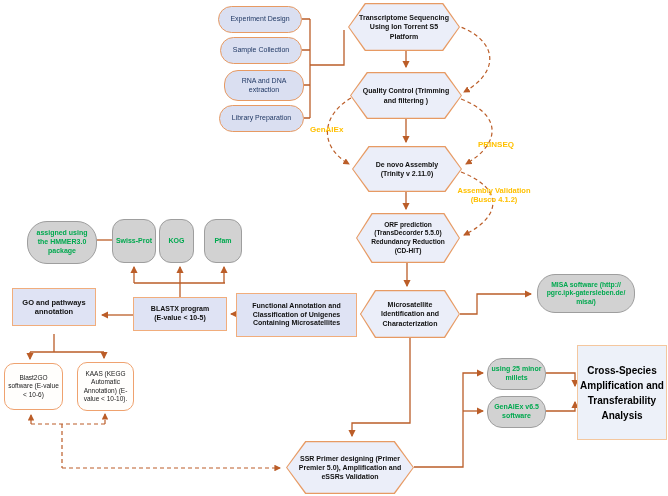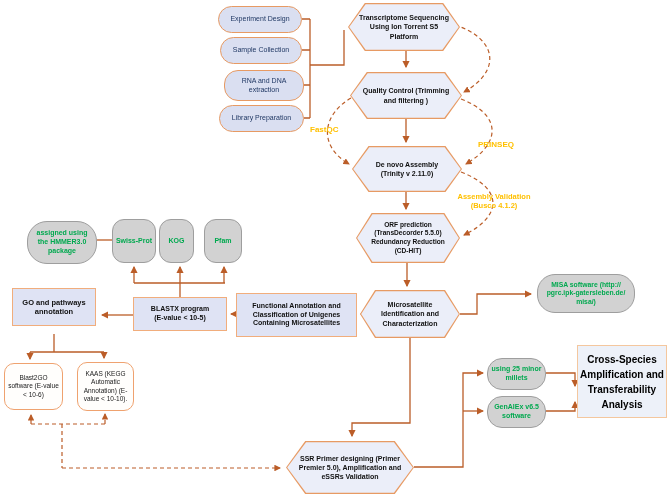--- a/index.html
+++ b/index.html
@@ -155,23 +155,23 @@
 Containing Microsatellites</div>
 
   <div class="node softbox" style="left:4px;top:363px;width:59px;height:47px;">Blast2GO
 software (E-value
 &lt; 10-6)</div>
   <div class="node softbox" style="left:77px;top:362px;width:57px;height:49px;">KAAS (KEGG
 Automatic
 Annotation) (E-
 value &lt; 10-10).</div>
 
-  <div class="node cross" style="left:577px;top:345px;width:90px;height:73px;">Cross-Species
+  <div class="node cross" style="left:577px;top:345px;width:90px;height:95px;">Cross-Species
 Amplification and
 Transferability
 Analysis</div>
 
-  <span class="olabel" style="left:310px;top:125px;">FastQC</span>
+  <span class="olabel" style="left:310px;top:125px;">GenAlEx</span>
   <span class="olabel" style="left:478px;top:125px;margin-top:15px;">PRINSEQ</span>
-  <span class="olabel busco" style="left:448px;top:192px;width:92px;">Assembly Validation
+  <span class="olabel busco" style="left:448px;top:186px;width:92px;">Assembly Validation
 (Busco 4.1.2)</span>
 
 </div>
 
 </body></html>

